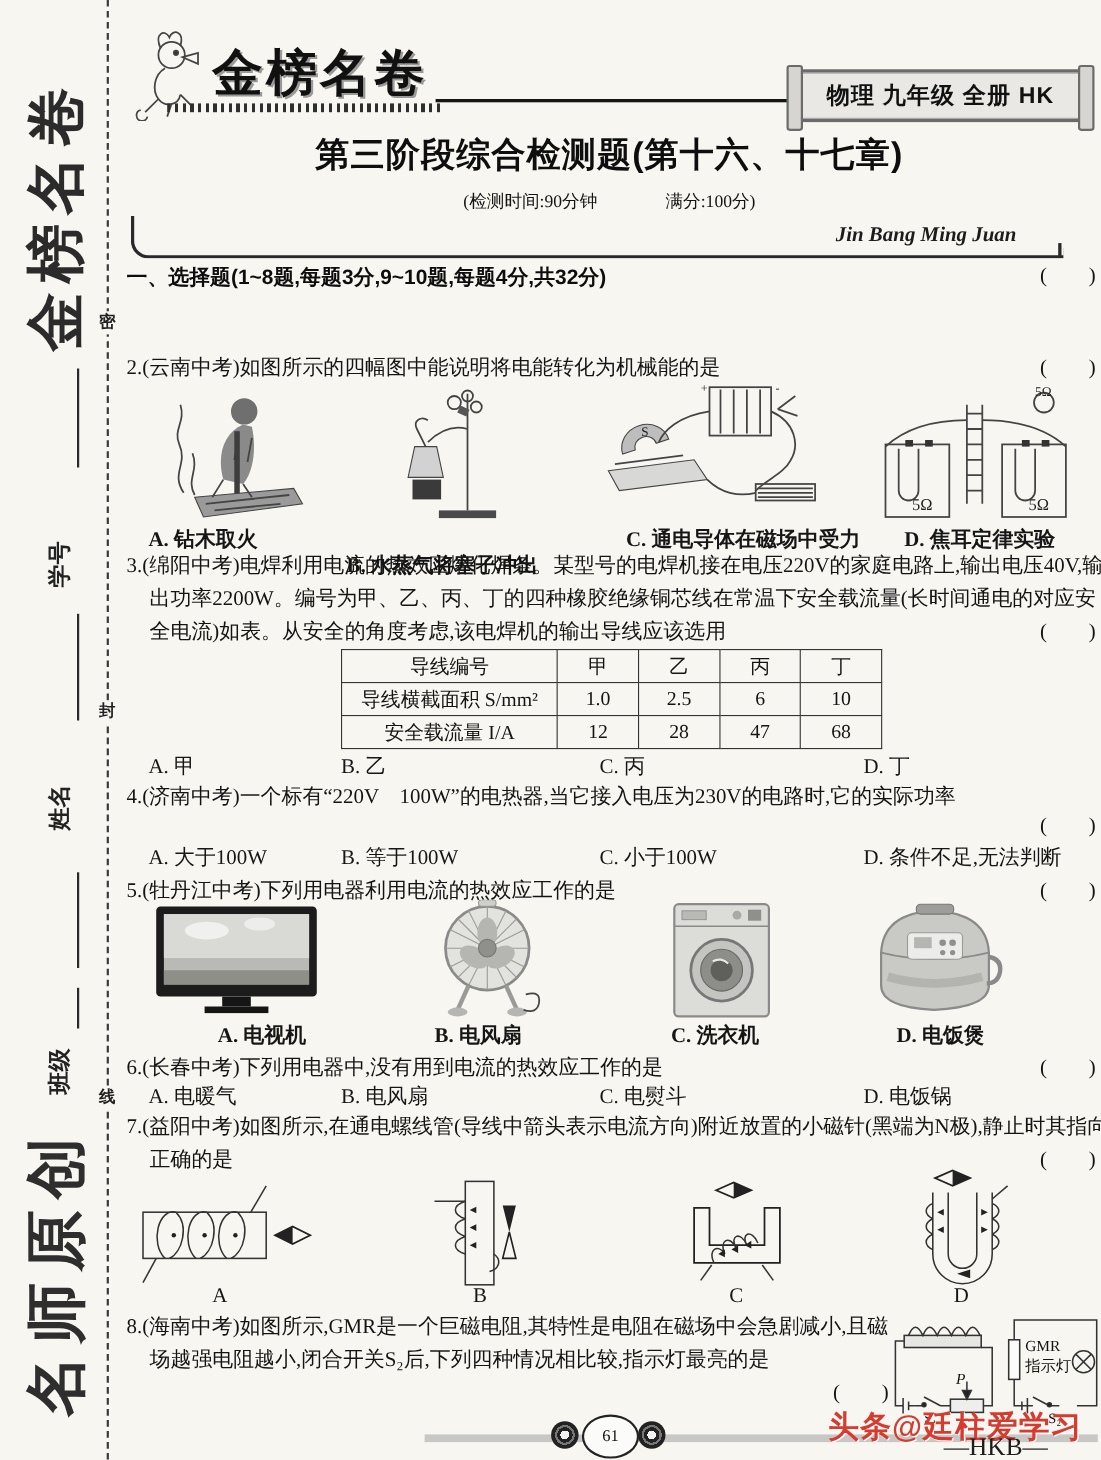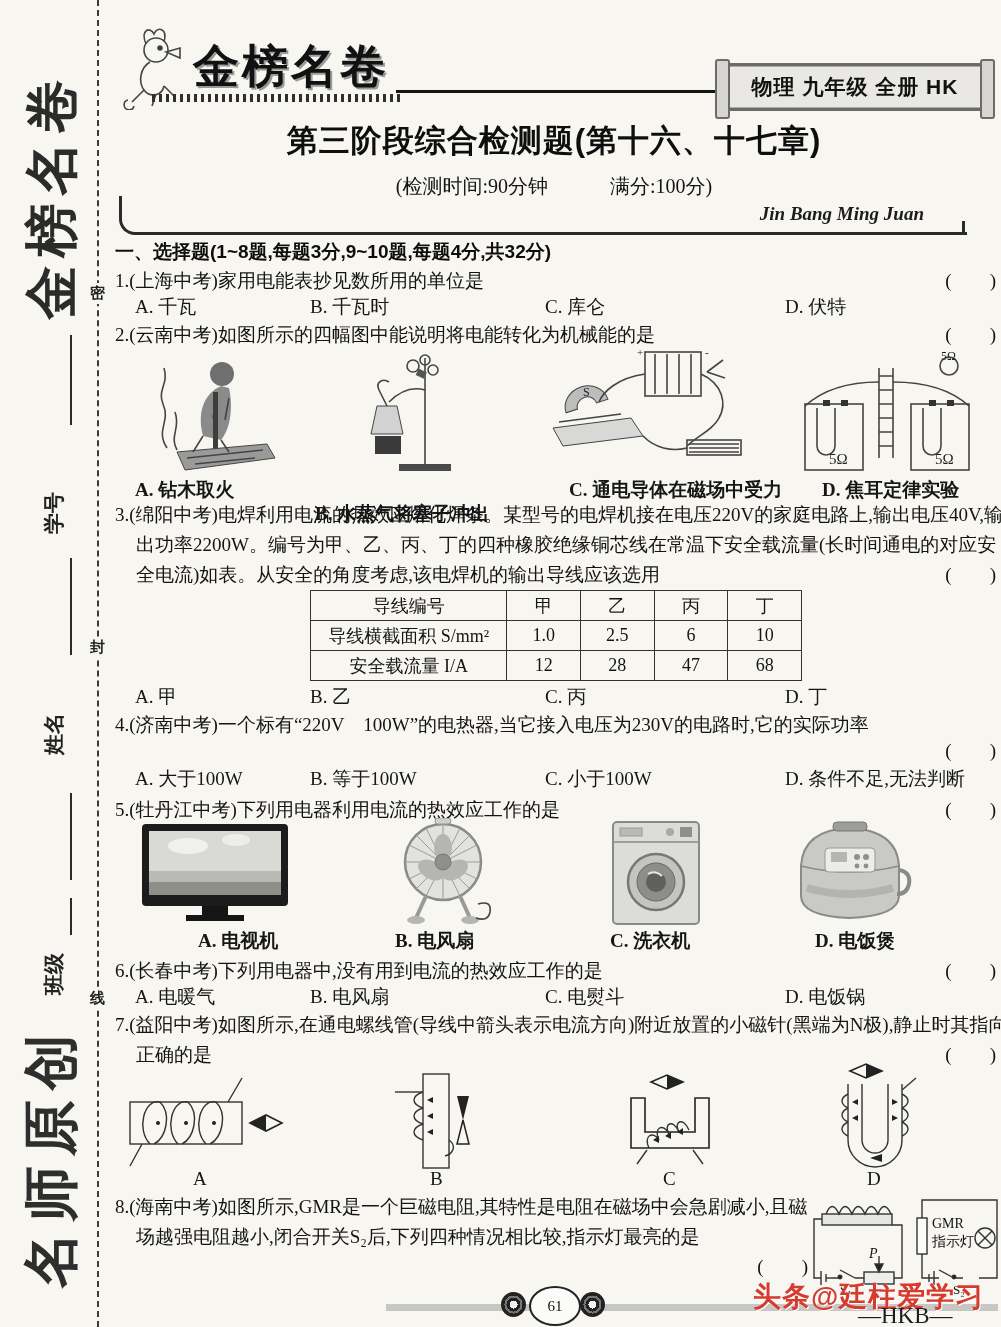--- a/index.html
+++ b/index.html
@@ -29,21 +29,21 @@
   .badge{position:absolute;left:726px;top:63px;width:252px;height:42px;background:#e9e8e4;
     border:3px solid #6b6b6b;box-shadow:0 0 0 1px #aaa inset;display:flex;align-items:center;justify-content:center;}
   .badge-inner{font-size:21px;font-weight:bold;letter-spacing:1px;color:#111;
     font-family:"Liberation Sans",sans-serif;}
   .badge-cap{position:absolute;top:-7px;width:11px;height:56px;background:#d6d5d1;
     border:2px solid #6b6b6b;border-radius:3px;}
   .cap-l{left:-14px;} .cap-r{right:-14px;}
   .page-title{position:absolute;left:115px;top:120px;width:878px;text-align:center;
     font-size:31px;font-weight:bold;letter-spacing:1px;color:#0e0e0e;font-family:"Liberation Sans",sans-serif;}
   .subtitle{position:absolute;left:115px;top:173px;width:878px;display:flex;
-    justify-content:center;gap:62px;font-size:20px;color:#141414;}
+    justify-content:center;gap:62px;font-size:16px;color:#141414;}
   .bracket-frame{position:absolute;left:119px;top:196px;width:845px;height:36px;
     border-left:3px solid #2a2a2a;border-bottom:3px solid #2a2a2a;border-bottom-left-radius:16px;}
   .bracket-hook{position:absolute;left:962px;top:221px;width:3px;height:12px;background:#2a2a2a;}
   .signature{position:absolute;left:656px;top:203px;width:268px;text-align:right;
     font-size:19px;font-weight:bold;font-style:italic;color:#1c1c1c;}
   
   .content{position:absolute;left:115px;top:0;width:878px;height:1327px;}
   .sec-head{position:absolute;left:0;top:239px;font-size:19px;font-weight:bold;
     color:#0d0d0d;font-family:"Liberation Sans",sans-serif;}
   .stem{position:absolute;left:0;width:878px;font-size:19px;line-height:30px;
@@ -123,28 +123,21 @@
 </div>
 <div class="bracket-frame"></div>
 <div class="bracket-hook"></div>
 <div class="signature">Jin Bang Ming Juan</div>
 
 <div class="content">
 
   <div class="sec-head">一、选择题(1~8题,每题3分,9~10题,每题4分,共32分)</div>
 
   <div class="stem" style="top:266px;">
-    <span>1.(上海中考)家用电能表抄见数所用的单位是</span>
-    <span class="blank">(　　)</span>
-  </div>
-  <div class="optrow" style="top:294px;">
-    <span class="o1">A. 千瓦</span>
-    <span class="o2">B. 千瓦时</span>
-    <span class="o3">C. 库仑</span>
-    <span class="o4">D. 伏特</span>
+    <span class="blank">(　　)</span>
   </div>
 
   <div class="stem" style="top:320px;">
     <span>2.(云南中考)如图所示的四幅图中能说明将电能转化为机械能的是</span>
     <span class="blank">(　　)</span>
   </div>
 
   <div class="fig" style="left:22px;top:348px;">
     <svg width="155" height="128" viewBox="0 0 155 128">
       <path class="sk" d="M30,100 C18,82 34,74 26,56 C20,42 32,36 27,20 M40,102 C32,88 44,80 38,64"></path>

